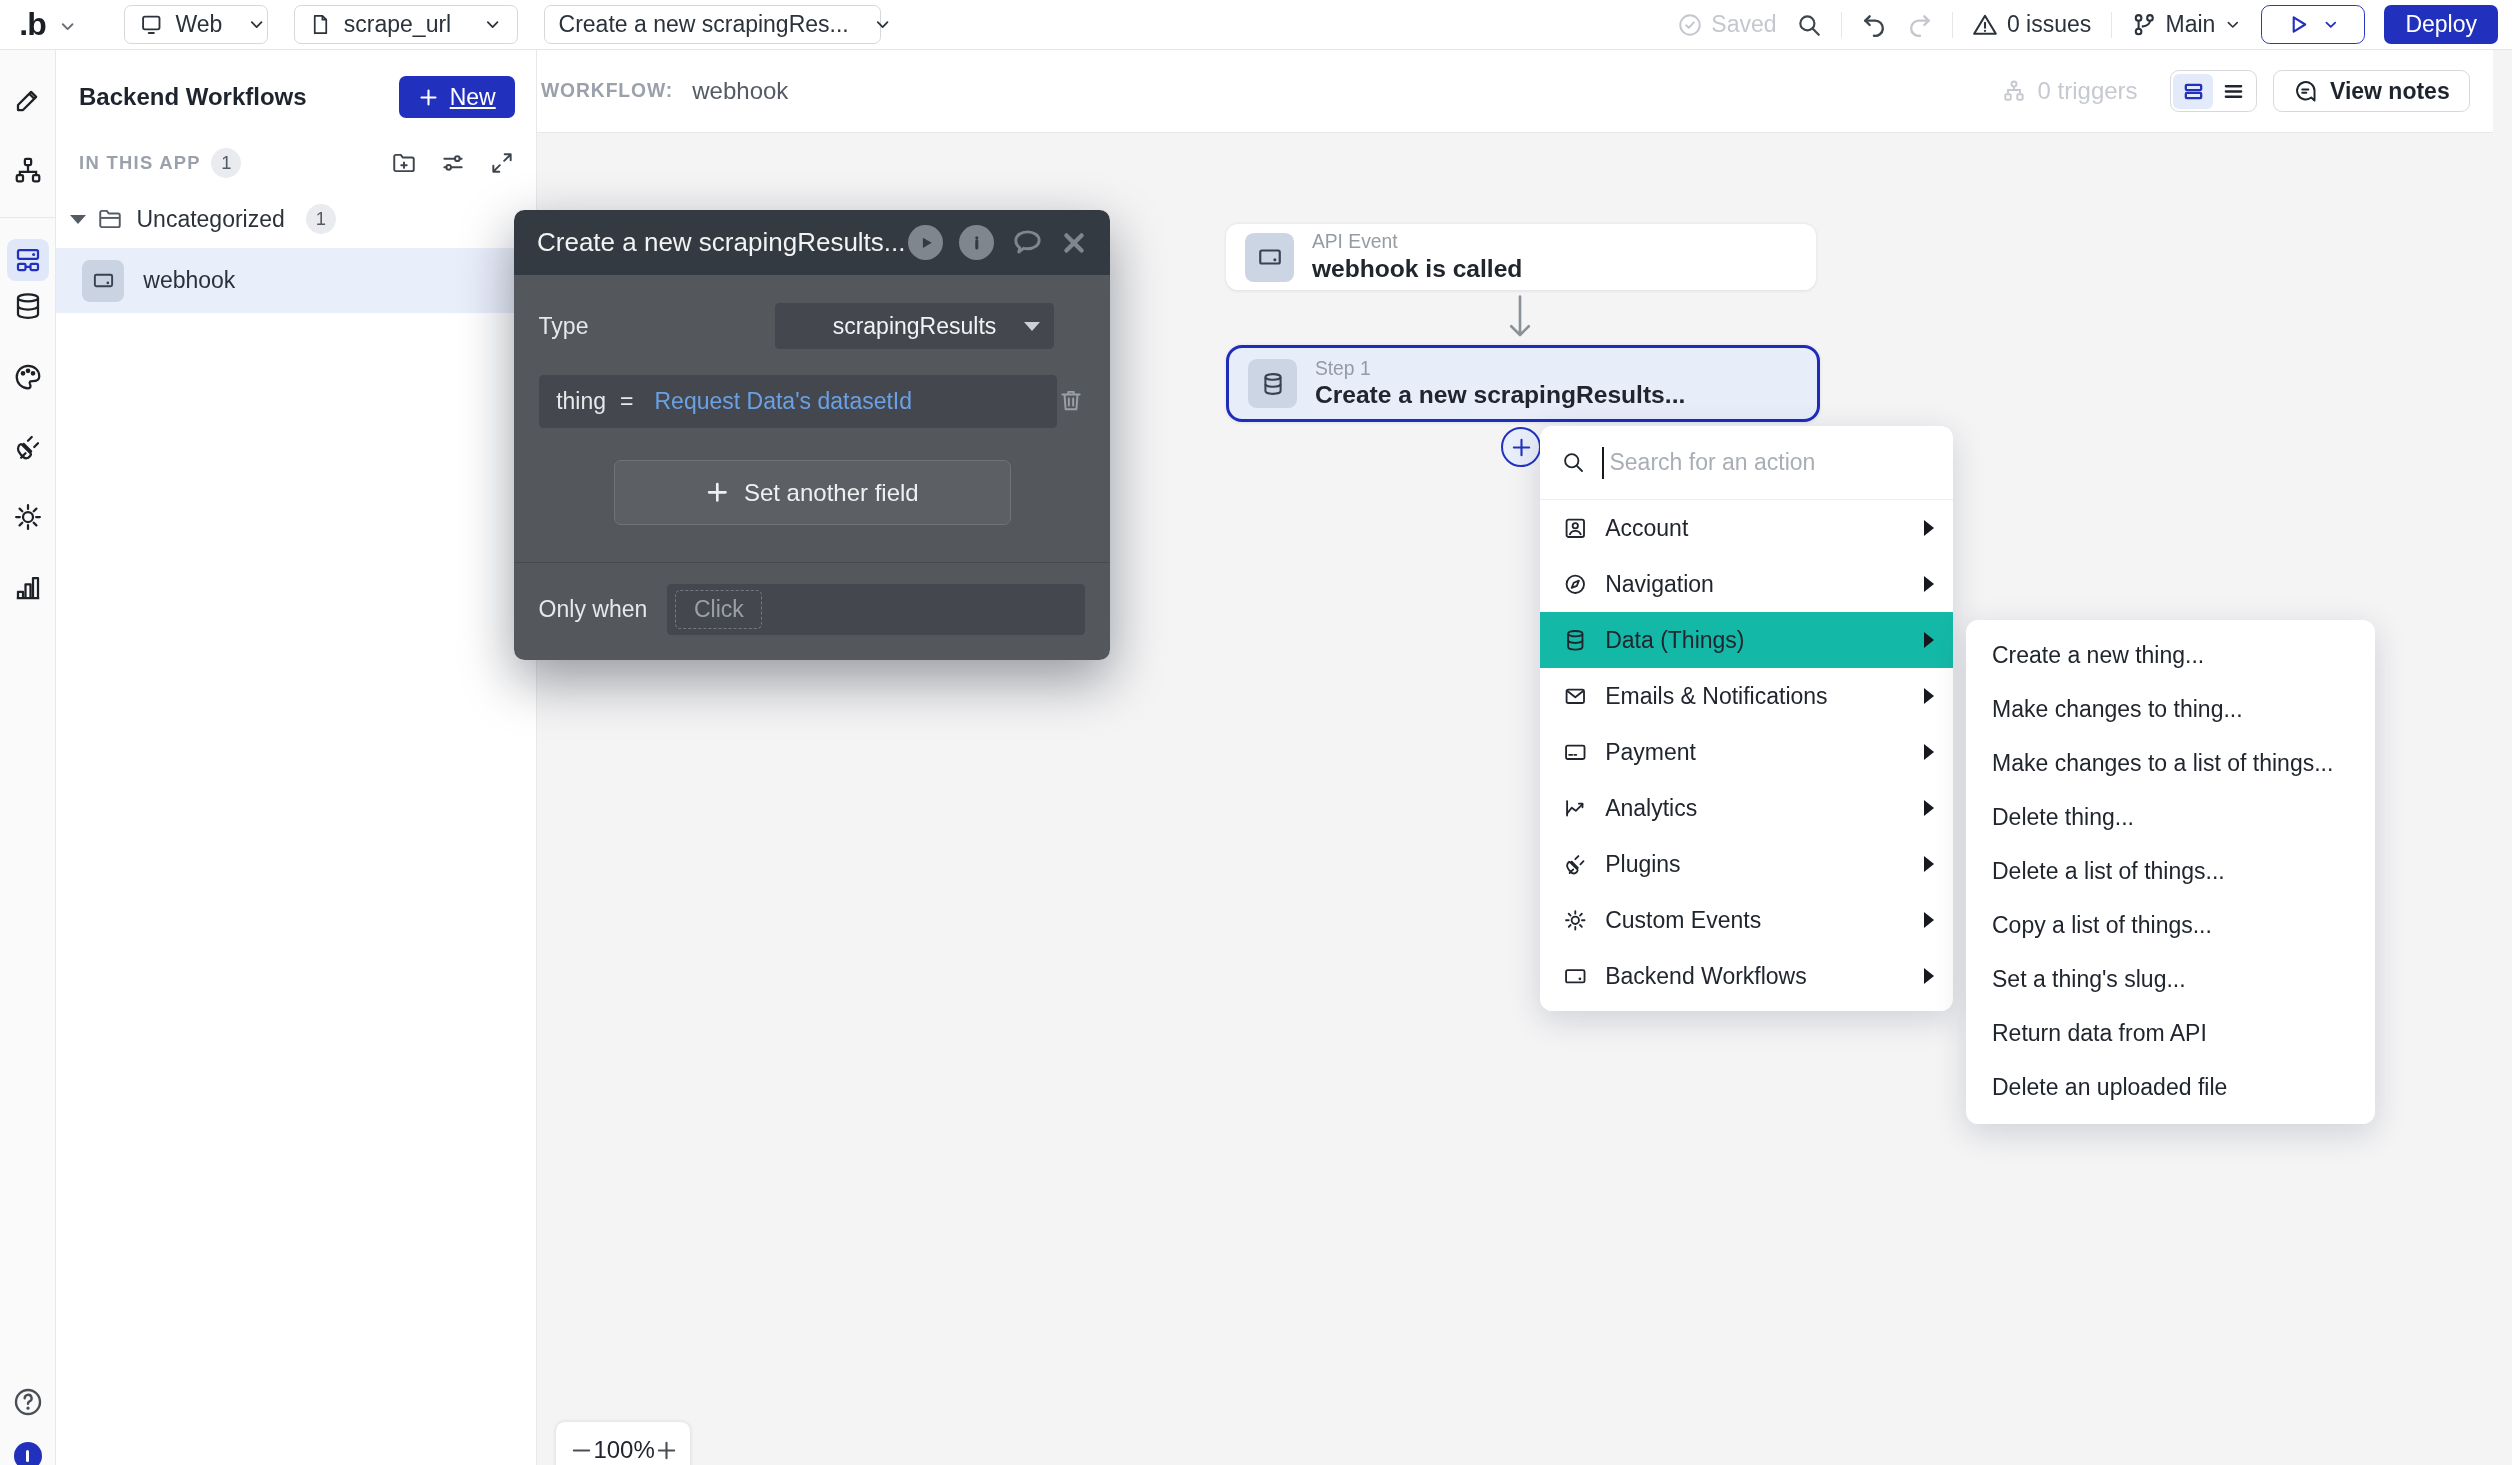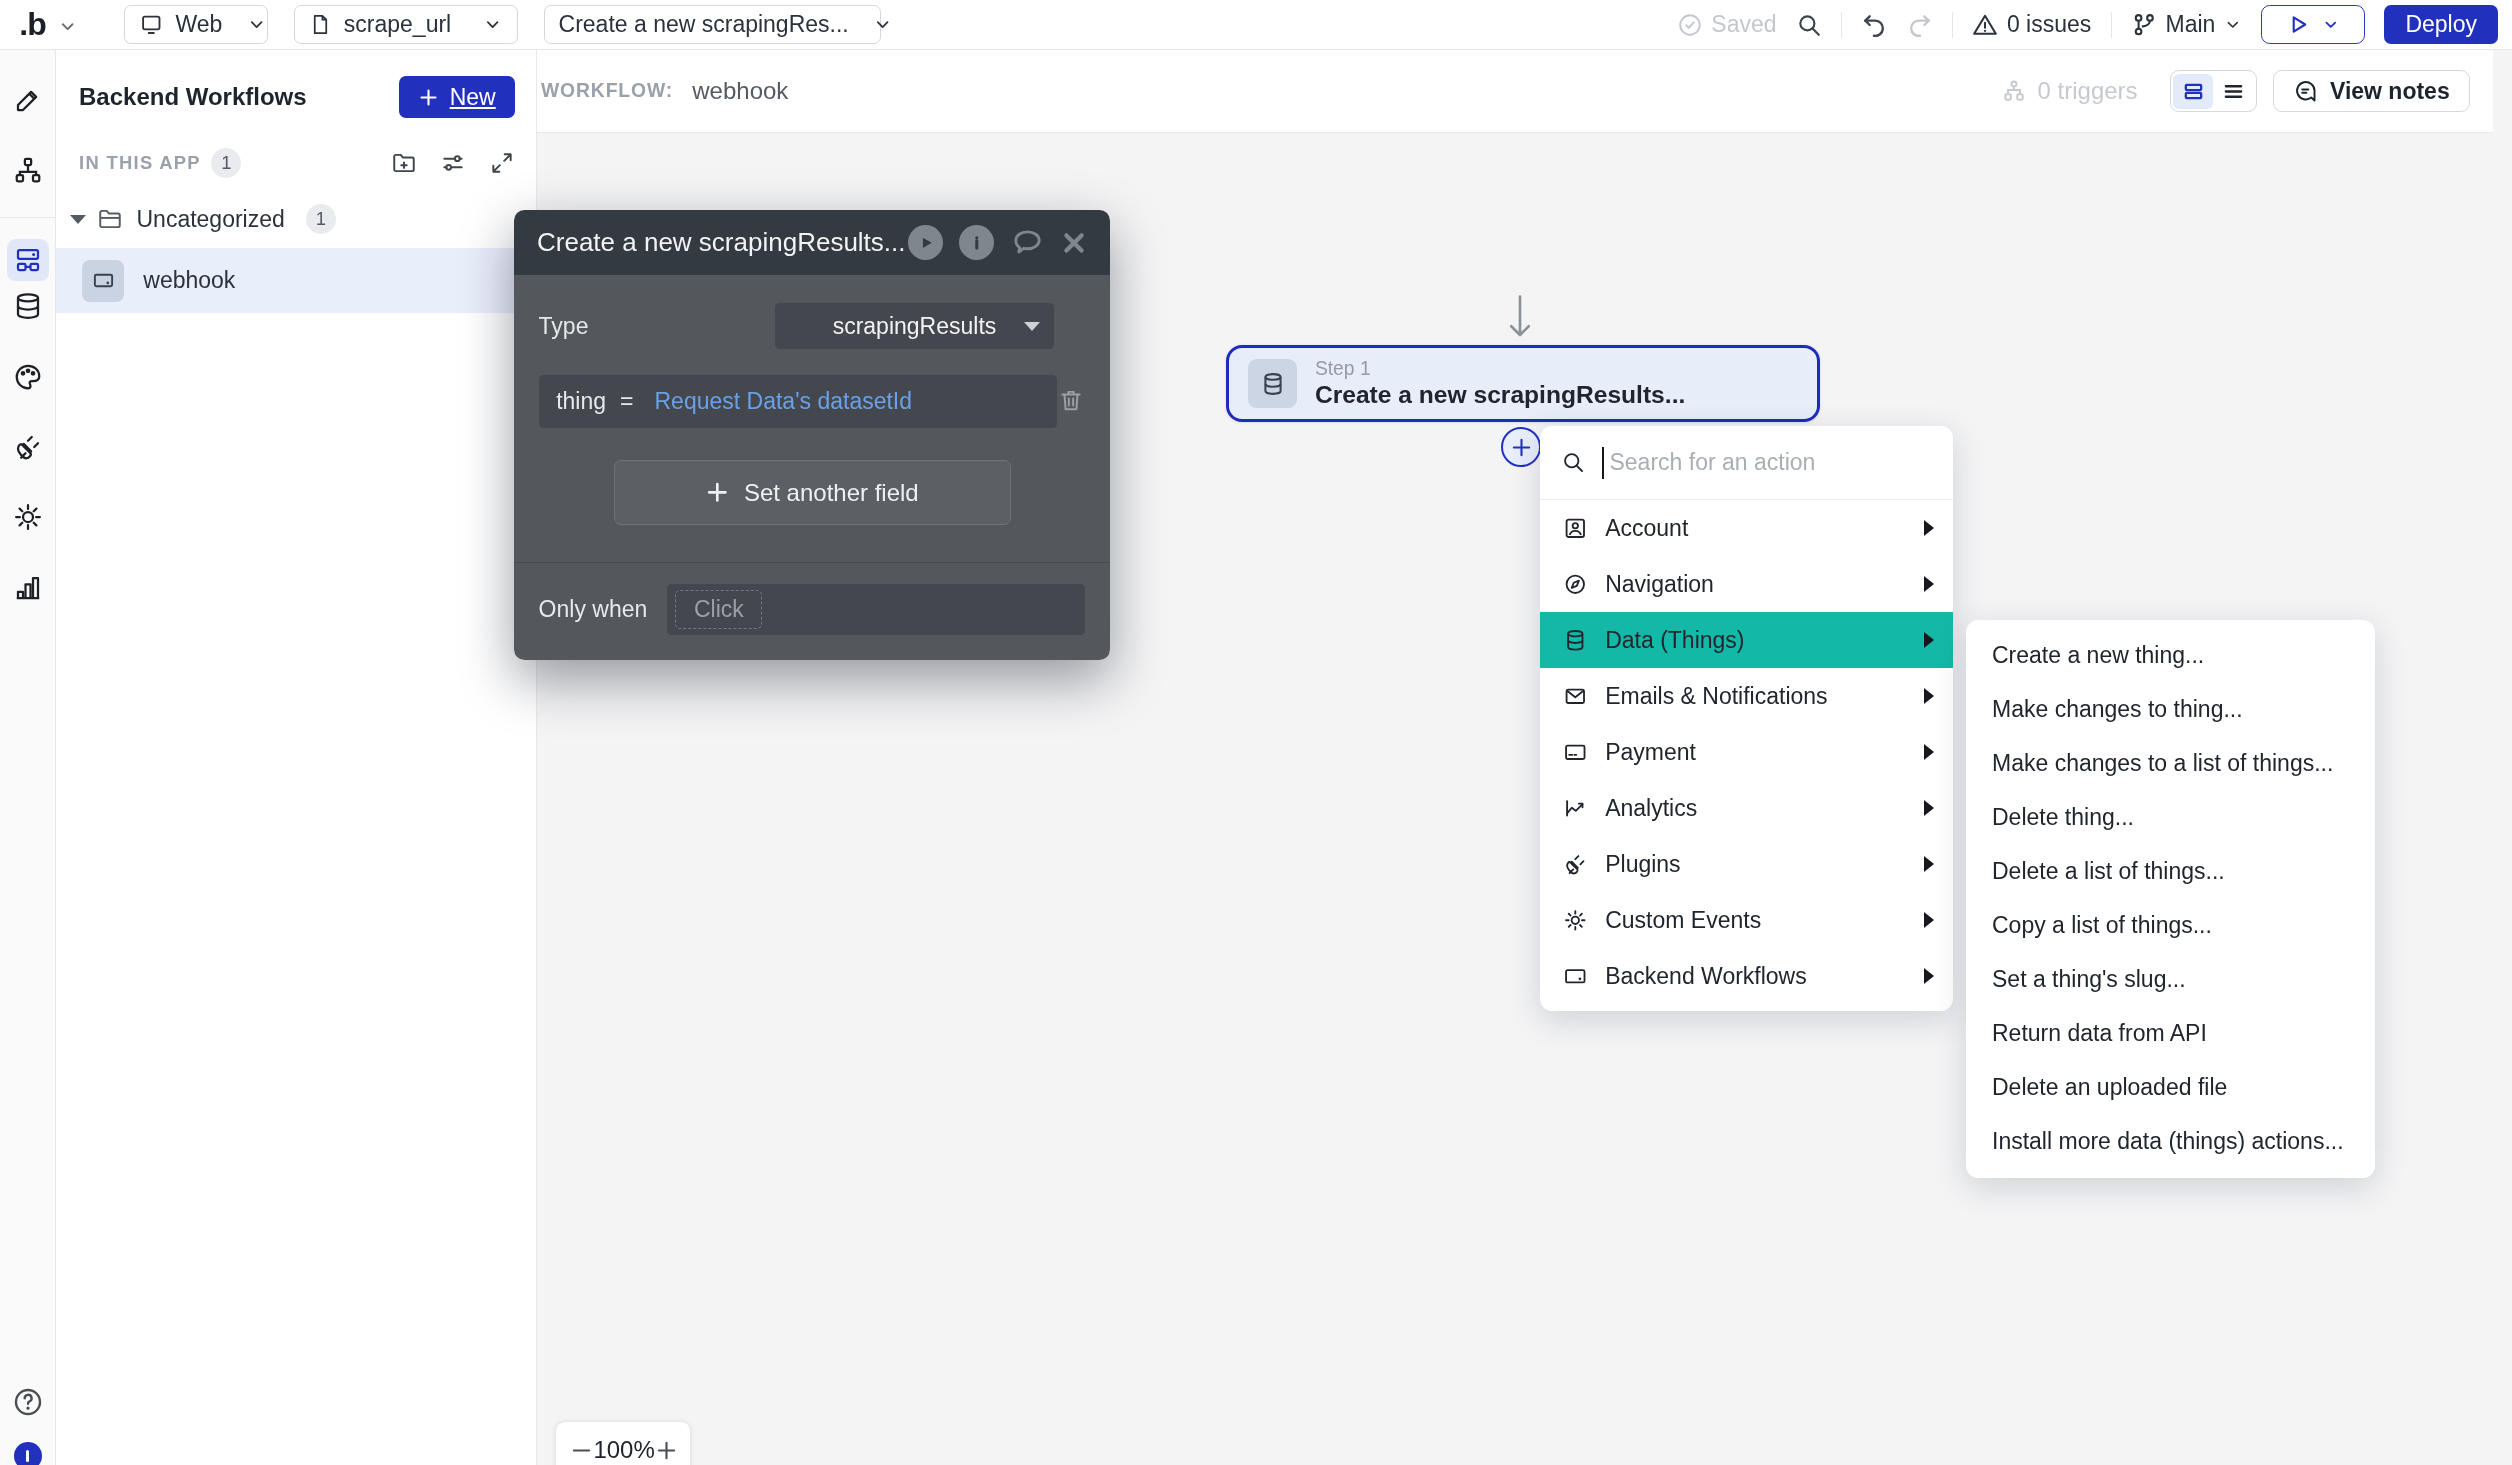--- a/index.html
+++ b/index.html
@@ -433,20 +433,32 @@
             <path d="M21 11.5a8.5 8.5 0 1 0-3.2 6.6L21 21z" stroke-linejoin="round"></path>
             <path d="M9 10.2h6M9 13.4h4" stroke-linecap="round"></path>
           </svg>
       </span>
       <span>View notes</span>
     </span>
   </div>
 
   <div class="canvas">
 
+    <div class="node api-card">
+      <span class="node-tile">
+        <svg width="26" height="26" viewBox="0 0 24 24" fill="none" stroke="currentColor" stroke-width="2">
+            <rect x="3" y="6" width="18" height="12" rx="1.5"></rect>
+            <path d="M16.5 14.5h.01" stroke-width="2.8" stroke-linecap="round"></path>
+          </svg>
+      </span>
+      <span class="node-text">
+        <div class="node-label">API Event</div>
+        <div class="node-title">webhook is called</div>
+      </span>
+    </div>
 
     <span class="down-arrow">
       <svg width="32" height="49" viewBox="0 0 36 56" fill="none" stroke="currentColor" stroke-width="3" stroke-linecap="round" stroke-linejoin="round">
           <path d="M18 4v42M8 38l10 10 10-10" fill="none"></path>
         </svg>
     </span>
 
     <div class="node step-card">
       <span class="node-tile">
         <svg width="26" height="26" viewBox="0 0 24 24" fill="none" stroke="currentColor" stroke-width="1.9">
@@ -558,21 +570,20 @@
     <div class="submenu">
       <div class="smi">Create a new thing...</div>
       <div class="smi">Make changes to thing...</div>
       <div class="smi">Make changes to a list of things...</div>
       <div class="smi">Delete thing...</div>
       <div class="smi">Delete a list of things...</div>
       <div class="smi">Copy a list of things...</div>
       <div class="smi">Set a thing's slug...</div>
       <div class="smi">Return data from API</div>
       <div class="smi">Delete an uploaded file</div>
-      <div class="smi">Install more data (things) actions...</div>
     </div>
 
     <div class="zoomctl">
       <span class="zoom-sign">
         <svg width="23" height="23" viewBox="0 0 24 24">
             <path d="M4 12h16" stroke="currentColor" stroke-width="2.2" stroke-linecap="round"></path>
           </svg>
       </span>
       <span class="zoom-val">100%</span>
       <span class="zoom-sign">

